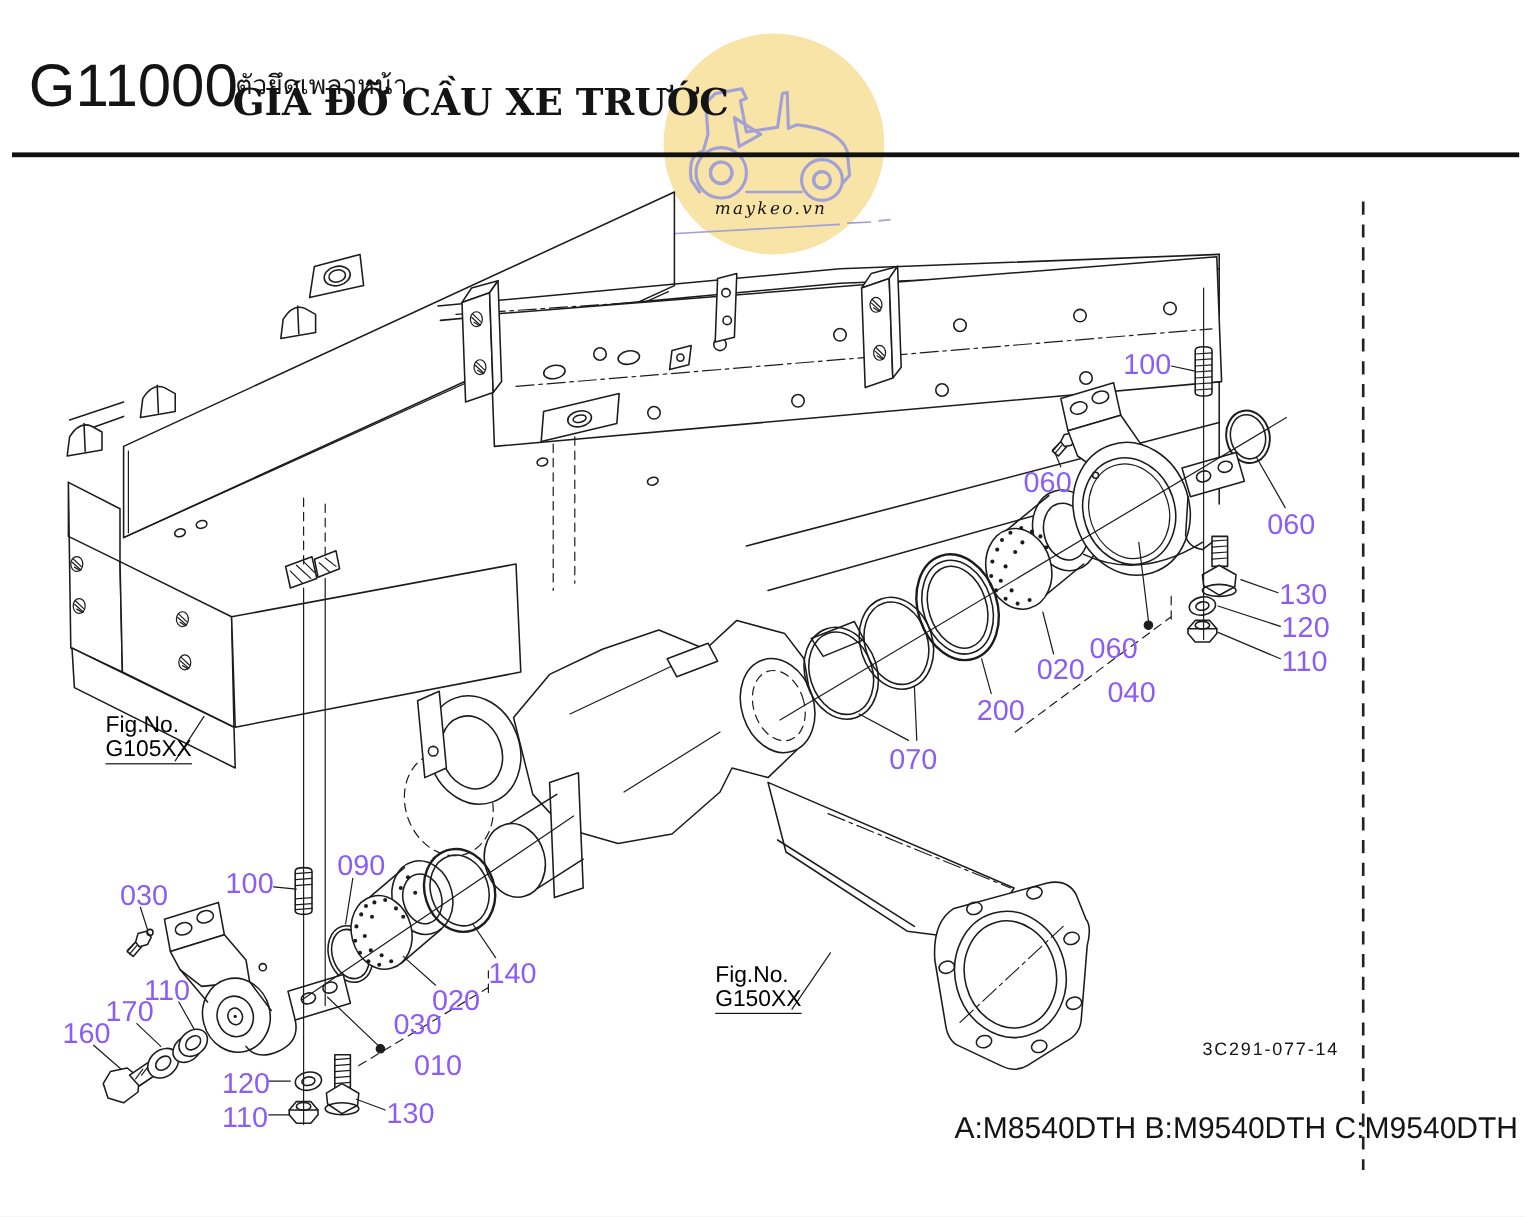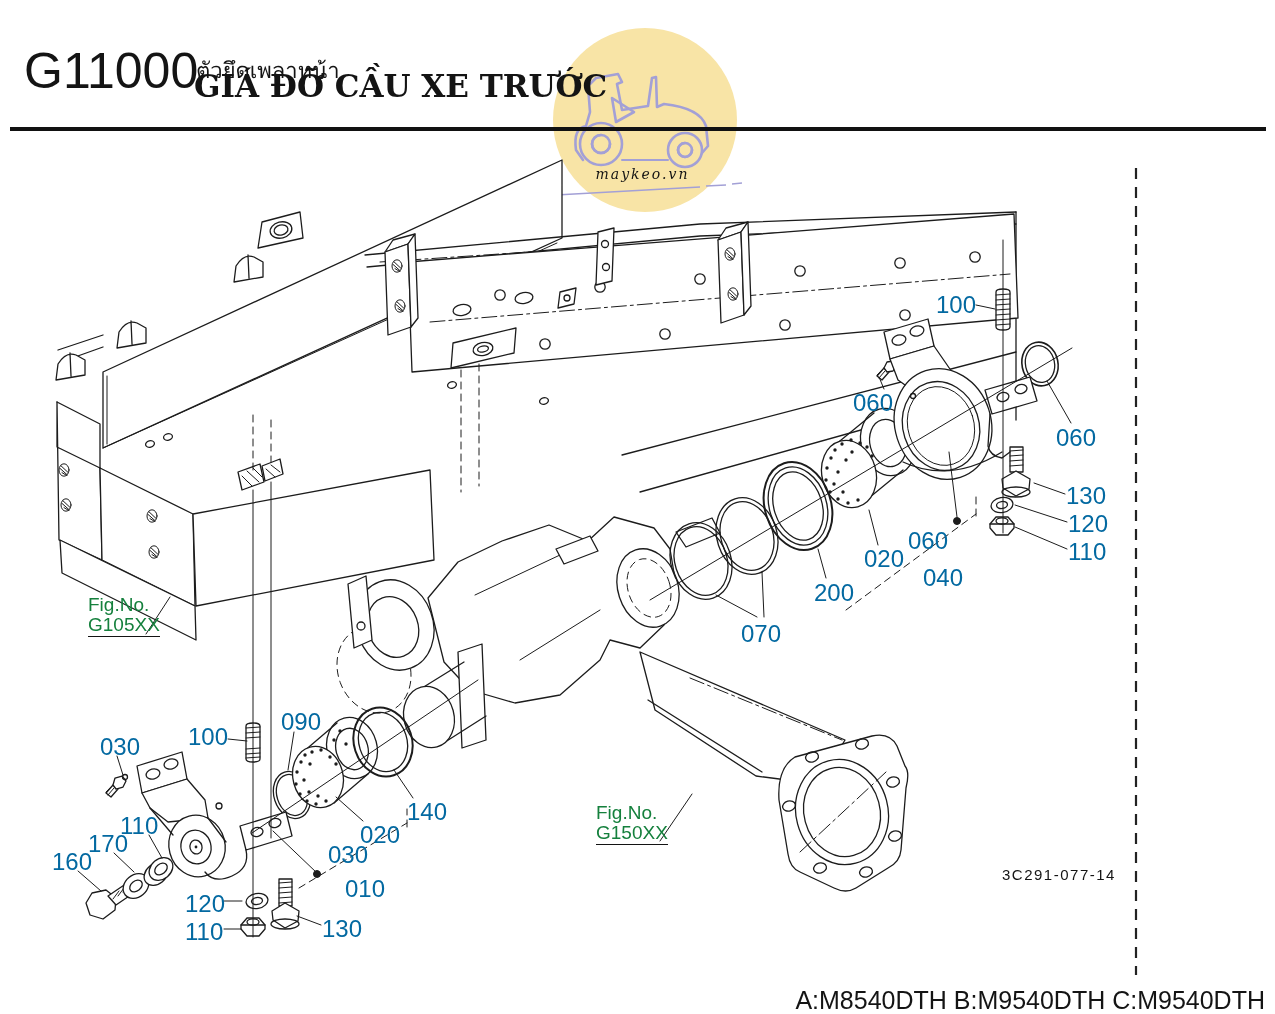--- a/index.html
+++ b/index.html
@@ -10,26 +10,26 @@
   .ln{stroke:#1c1c1c;stroke-width:1.3;fill:none;stroke-linecap:round;stroke-linejoin:round;}
   .w{fill:#ffffff;}
   .thin{stroke-width:1;}
   .dash{stroke-dasharray:7 5;}
   .ddot{stroke-dasharray:15 4 3 4;stroke-width:1;}
   .hdr-code{position:absolute;left:24px;top:42px;font-size:50px;font-weight:400;letter-spacing:0px;}
   .hdr-en{position:absolute;left:195px;top:12px;font-size:31px;font-weight:700;}
   .hdr-th{position:absolute;left:196px;top:53px;font-size:22px;}
   .hdr-vi{position:absolute;left:194px;top:68px;font-size:31px;font-weight:700;
           font-family:"DejaVu Serif","Liberation Serif",serif;}
-  .co{position:absolute;font-size:24px;color:#0369a1;white-space:nowrap;}
-  .figref{position:absolute;font-size:19px;line-height:20px;color:#15803d;}
+  .co{position:absolute;font-size:24px;color:#8b5cf6;white-space:nowrap;}
+  .figref{position:absolute;font-size:19px;line-height:20px;color:#000000;}
   .figref .frcode span{display:inline-block;border-bottom:1.6px solid #131313;padding-bottom:1px;}
   .dwgno{position:absolute;left:983px;top:866px;font-size:15px;letter-spacing:1.5px;
          font-family:Liberation Sans, sans-serif;margin-left:19px;}
-  .footer{position:absolute;left:760px;top:986px;width:505px;text-align:right;font-size:25px;}
+  .footer{position:absolute;left:760px;top:926px;width:505px;text-align:right;font-size:25px;}
   .wmtext{position:absolute;left:585px;top:166px;width:115px;text-align:center;
           font-size:14px;font-style:italic;letter-spacing:2px;
           font-family:"DejaVu Serif","Liberation Serif",serif;}
 </style>
 </head>
 <body>
 
 <div class="page">
 
   <svg class="art" width="1275" height="1014" viewBox="0 0 1275 1014">

